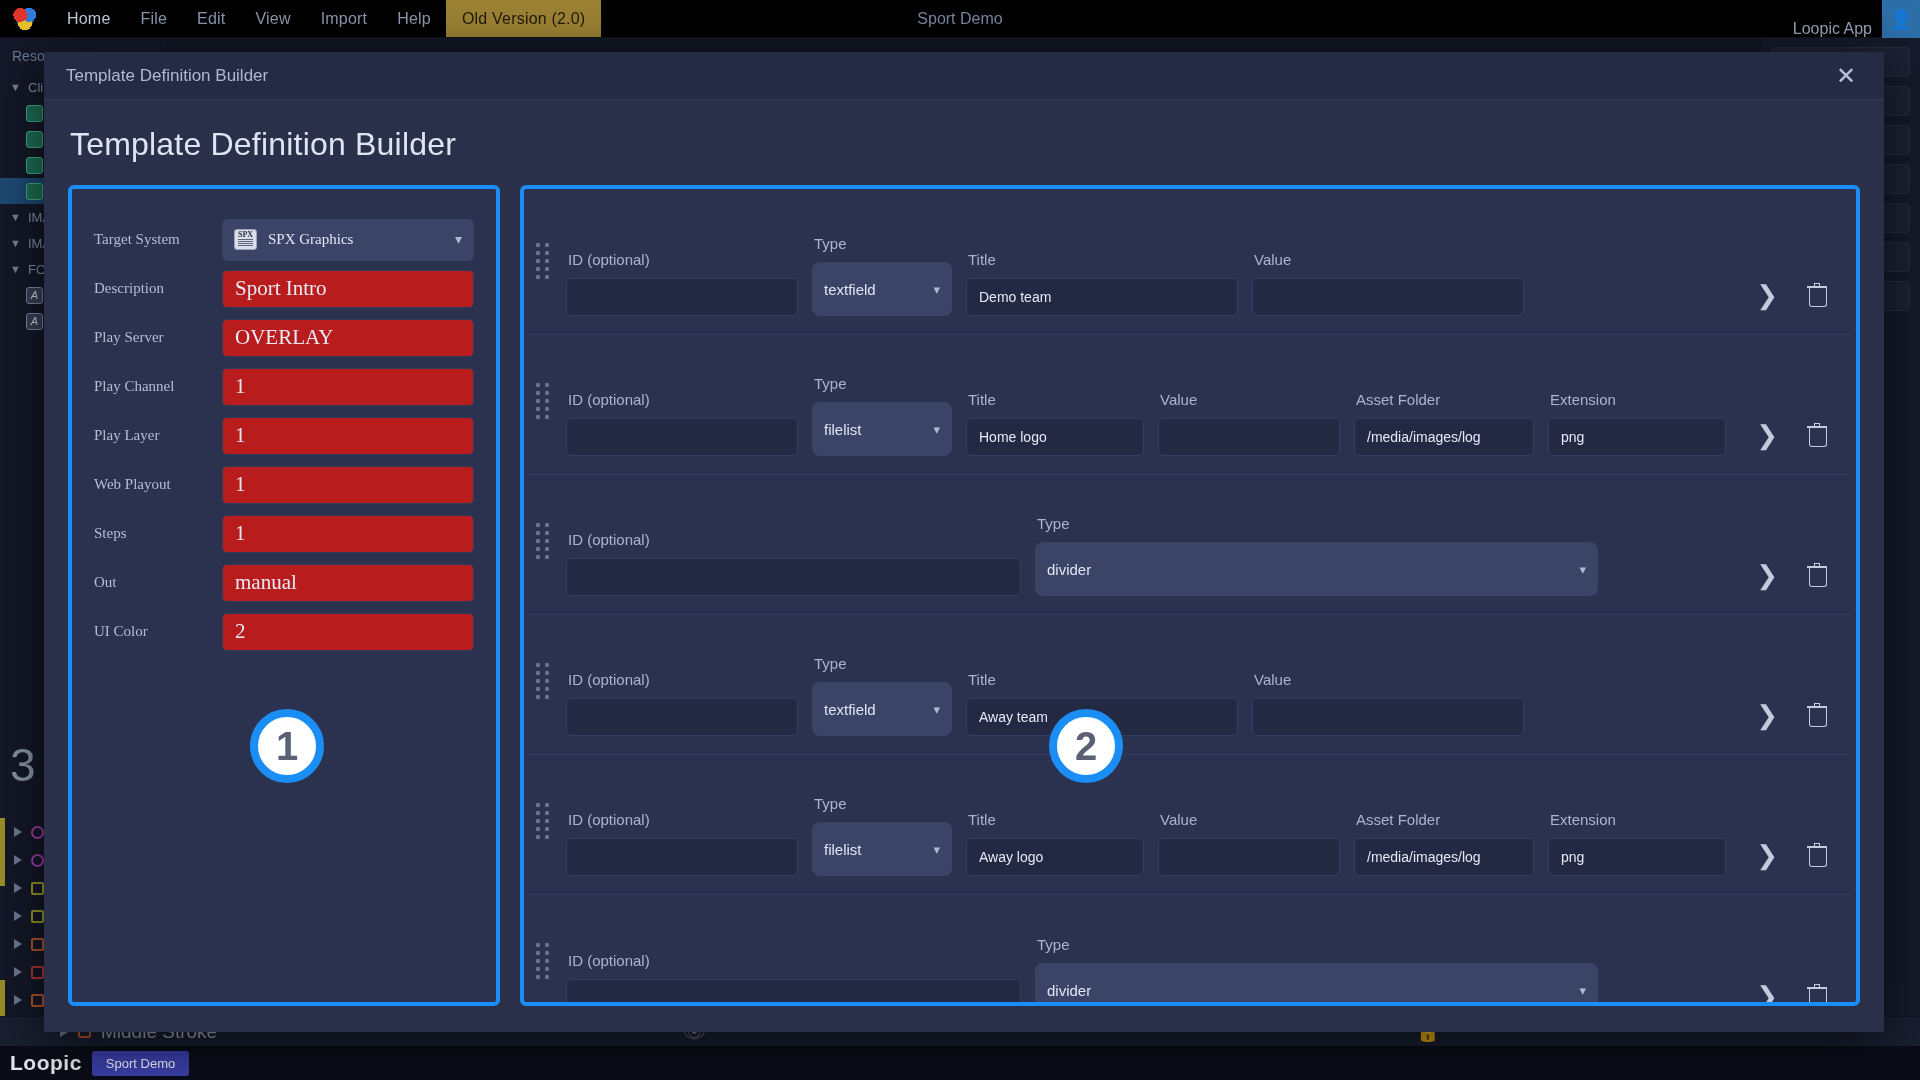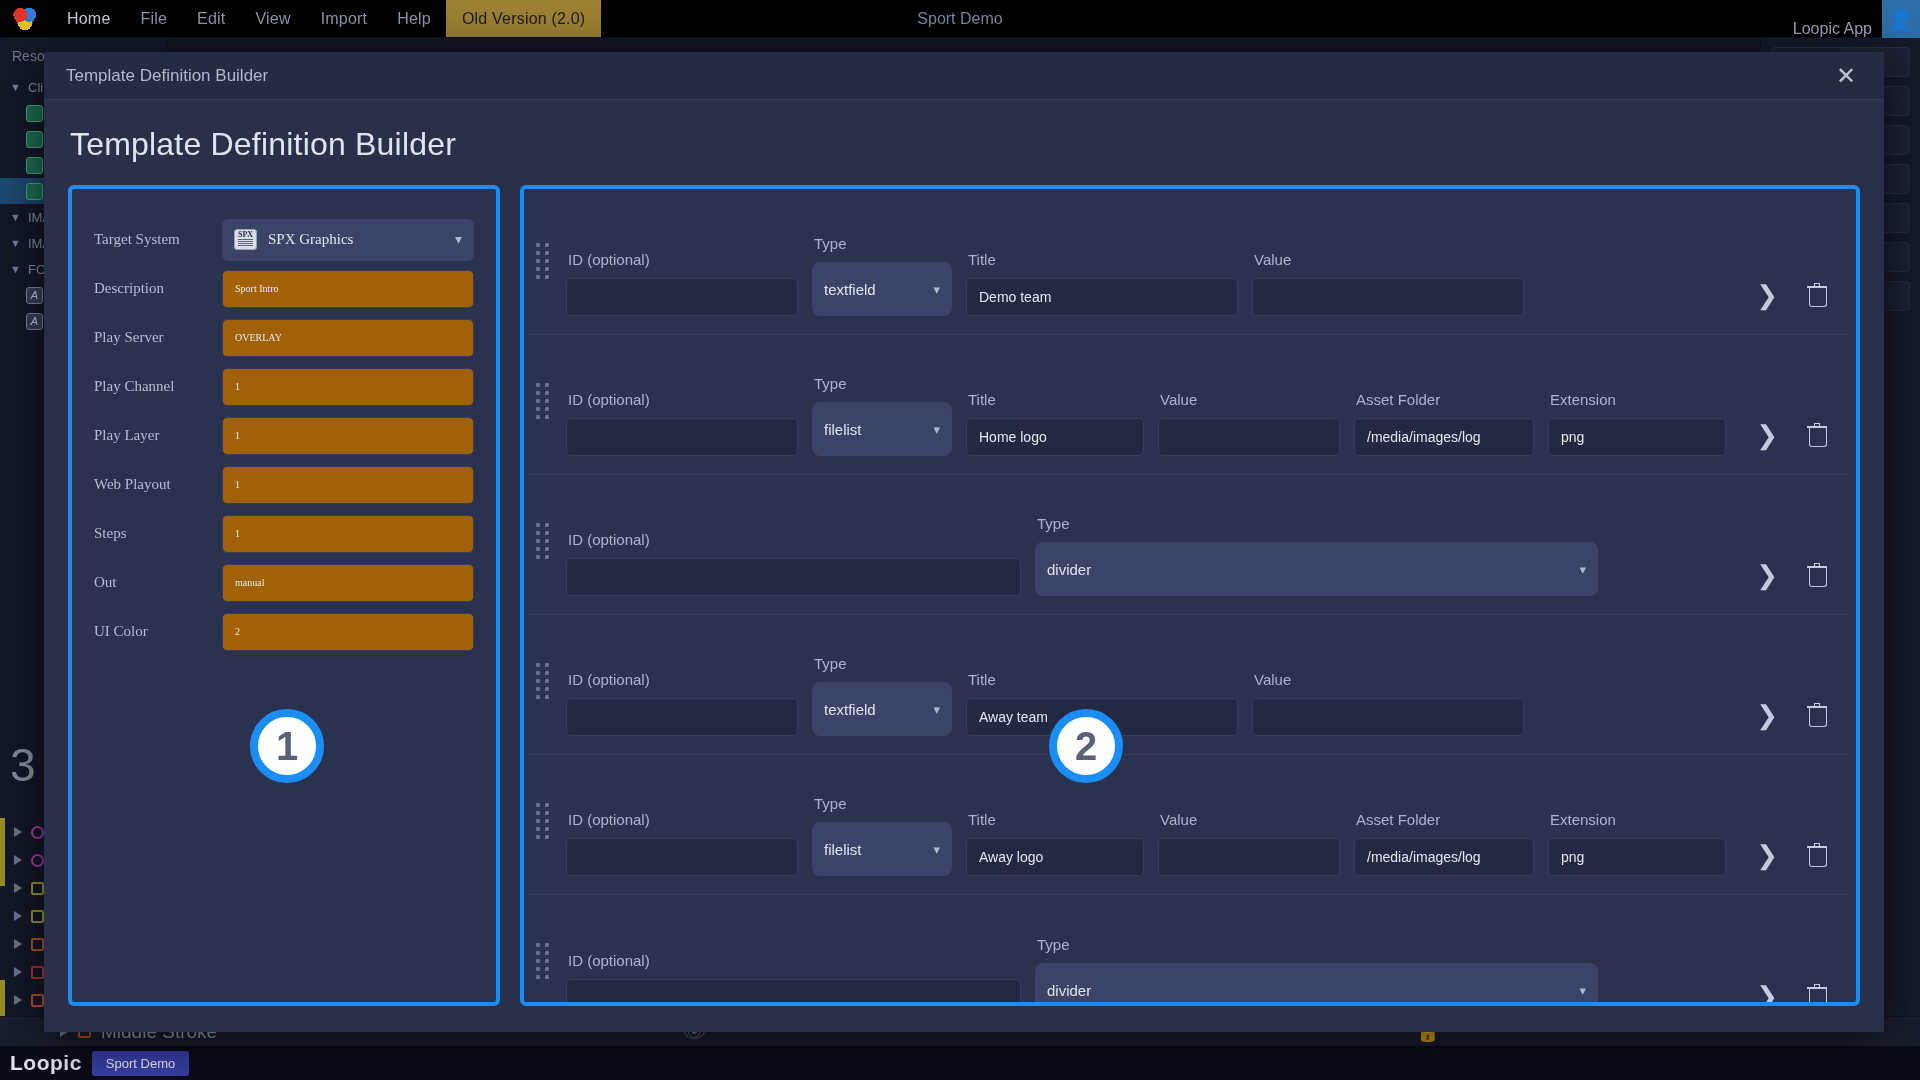--- a/index.html
+++ b/index.html
@@ -149,23 +149,23 @@
     background: #2b3250;
     border: 4px solid #1b8ef5; border-radius: 6px;
     position: relative; padding: 26px 22px 0 22px;
   }
   .form-row { display: flex; align-items: center; height: 49px; font-family: Liberation Serif, serif; }
   .form-row .lbl {
     width: 128px; flex: 0 0 128px; font-size: 15px; color: #b3bdd2;
   }
   .form-row .ctl { flex: 1; }
   .input-box {
-    height: 38px; background: #a16207; border: 1px solid #343c5c;
+    height: 38px; background: #b91c1c; border: 1px solid #343c5c;
     border-radius: 5px; display: flex; align-items: center;
-    padding: 0 12px; font-size: 10px; color: #e6ebf6;
+    padding: 0 12px; font-size: 21px; color: #e6ebf6;
   }
   .select-box {
     height: 42px; background: #3b4367; border-radius: 6px;
     display: flex; align-items: center; padding: 0 12px; gap: 11px;
     font-size: 15px; color: #e0e6f4;
   }
   .select-box .chev { margin-left: auto; color: #aeb8d2; font-size: 14px; }
   .spx-icon {
     width: 23px; height: 21px; background: #d9dee9; border-radius: 3px;
     border: 1px solid #9aa4ba; position: relative; flex: 0 0 auto;

